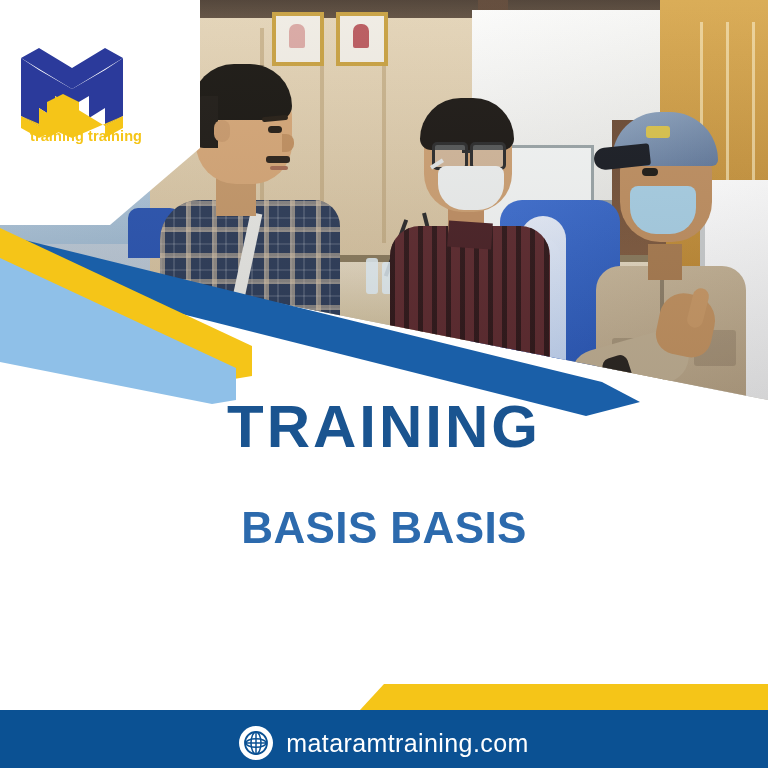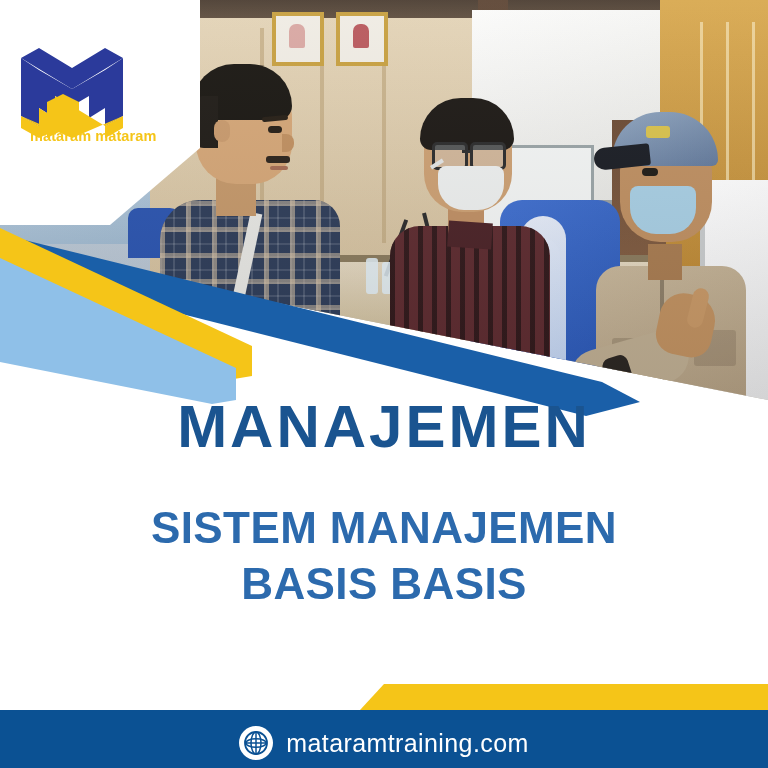--- a/index.html
+++ b/index.html
@@ -314,27 +314,26 @@
       <polygon points="106,14 106,72 88,82 88,26" fill="#2B3A9B"></polygon>
       <polygon points="22,26 55,45 55,62 38,52 38,74 22,64" fill="#2B3A9B"></polygon>
       <polygon points="88,26 55,45 55,62 72,52 72,74 88,64" fill="#2B3A9B"></polygon>
       <polygon points="4,72 22,82 55,62 88,82 106,72 55,94" fill="#F5C518"></polygon>
       <polygon points="22,64 38,74 38,52 52,60 52,80 22,94" fill="#F5C518"></polygon>
       <polygon points="4,72 22,82 22,94 4,84" fill="#F5C518"></polygon>
       <polygon points="106,72 88,82 88,94 106,84" fill="#F5C518"></polygon>
       <polygon points="30,58 46,50 46,86 30,94" fill="#F5C518"></polygon>
       <polygon points="46,50 62,58 62,86 46,86" fill="#F5C518"></polygon>
     </svg>
-    <div class="logo-cap">mataram mataram</div>
+    <div class="logo-cap">training training</div>
   </div>
 
-  <div class="title-main">MANAJEMEN</div>
+  <div class="title-main">TRAINING</div>
 
   <div class="title-sub">
-    <span class="ln">SISTEM MANAJEMEN</span>
     <span class="ln">BASIS BASIS</span>
   </div>
 
   <div class="yellow-strip"></div>
 
   <div class="footer-bar">
     <div class="footer-inner">
       <span class="globe-badge">
         <svg width="26" height="26" viewBox="0 0 26 26">
           <circle cx="13" cy="13" r="11" fill="none" stroke="#0B5193" stroke-width="1.8"></circle>

